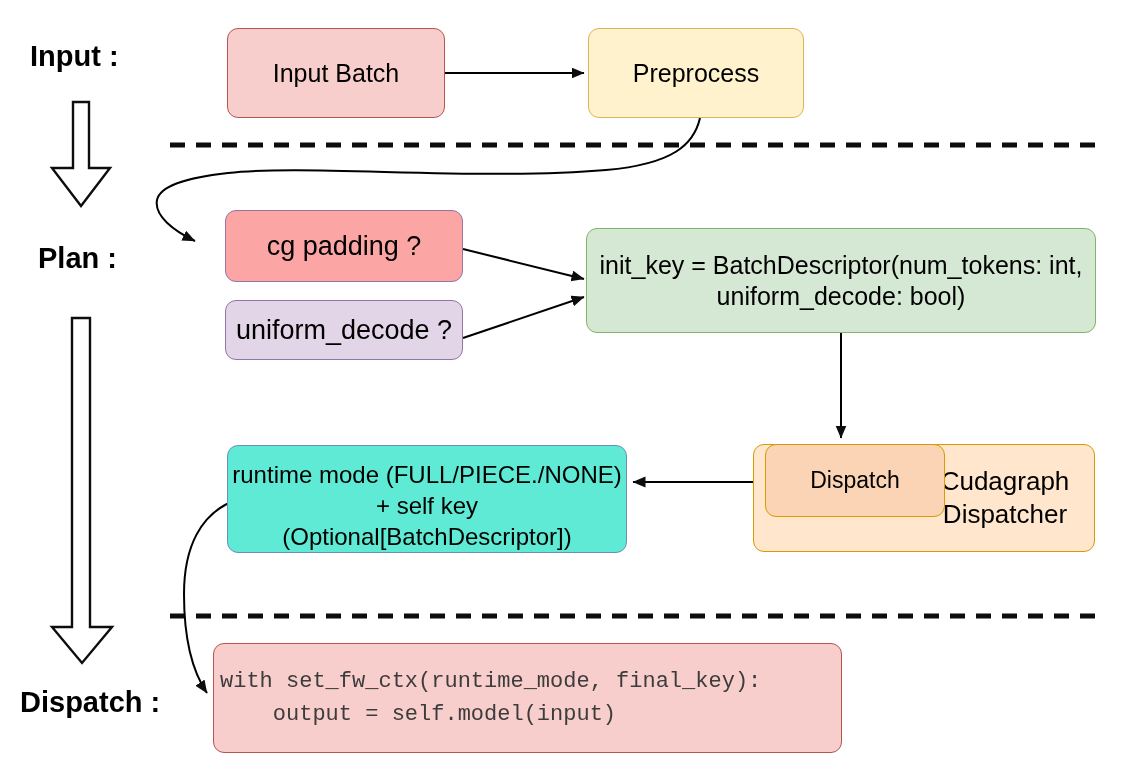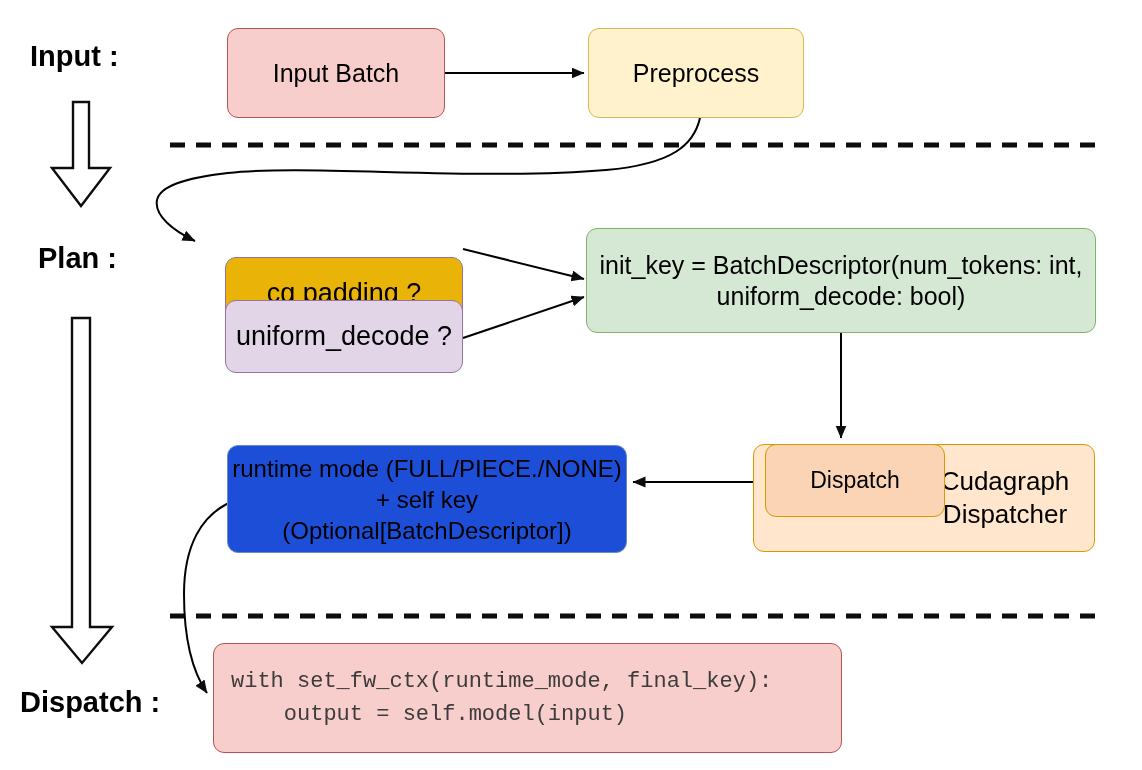--- a/index.html
+++ b/index.html
@@ -13,31 +13,31 @@
   .lbl-plan{left:38px;top:242px;}
   .lbl-execute{left:20px;top:686px;}
   .node{
     position:absolute;box-sizing:border-box;border-radius:11px;
     border:1.7px solid #000;display:flex;flex-direction:column;
     align-items:center;justify-content:center;text-align:center;line-height:1.28;
   }
   .n-input-batch{left:227px;top:28px;width:218px;height:90px;font-size:25px;}
   .n-preprocess{left:588px;top:28px;width:216px;height:90px;font-size:25px;}
   .n-cg{left:225px;top:210px;width:238px;height:72px;font-size:27px;}
-  .n-uniform{left:225px;top:300px;width:238px;height:73px;font-size:27px;}
+  .n-uniform{left:225px;top:300px;width:238px;height:60px;font-size:27px;}
   .n-initkey{left:586px;top:228px;width:510px;height:105px;font-size:25px;line-height:31px;}
   .n-cuda{left:753px;top:444px;width:342px;height:108px;font-size:26px;
           align-items:center;justify-content:flex-end;flex-direction:row;}
   .n-cuda .cuda-text{width:178px;line-height:33px;}
   .n-dispatch{left:753px;top:444px;width:180px;height:73px;font-size:23px;}
   .n-runtime{left:227px;top:445px;width:400px;height:108px;font-size:24px;line-height:31px;}
   .n-code{left:213px;top:643px;width:629px;height:110px;
           font-family:"Liberation Mono", monospace;font-size:22px;color:#3c3c3c;
           align-items:flex-start;justify-content:center;text-align:left;
-          padding-left:17px;line-height:33px;}
+          padding-left:6px;line-height:33px;}
   .n-code span{white-space:pre;}
   .conn{stroke:#000;stroke-width:2;fill:none;}
   .dashed{stroke:#0d0d0d;stroke-width:5;stroke-dasharray:15 11;fill:none;}
   .hollow{fill:#ffffff;stroke:#0d0d0d;stroke-width:2.4;stroke-linejoin:miter;}
 </style>
 </head>
 <body>
 
 <div class="canvas">
 
@@ -69,42 +69,42 @@
   <div class="stage-label lbl-execute">Dispatch :</div>
 
   <div class="node n-input-batch" style="background-color: rgb(248, 206, 204); border-color: rgb(184, 84, 80);">
     <span>Input Batch</span>
   </div>
 
   <div class="node n-preprocess" style="background-color: rgb(255, 242, 204); border-color: rgb(214, 182, 86);">
     <span>Preprocess</span>
   </div>
 
-  <div class="node n-cg" style="background-color: #eab308; border-color: rgb(150, 115, 166); margin-top: 47px;">
+  <div class="node n-cg" style="background-color: #fca5a5; border-color: rgb(150, 115, 166);">
     <span>cg padding ?</span>
   </div>
 
   <div class="node n-uniform" style="background-color: rgb(225, 213, 231); border-color: rgb(150, 115, 166);">
     <span>uniform_decode ?</span>
   </div>
 
   <div class="node n-initkey" style="background-color: rgb(213, 232, 212); border-color: rgb(130, 179, 102);">
     <span>init_key = BatchDescriptor(num_tokens: int,</span>
     <span>uniform_decode: bool)</span>
   </div>
 
   <div class="node n-cuda" style="background-color: rgb(255, 230, 204); border-color: rgb(215, 155, 0);">
     <span class="cuda-text">Cudagraph Dispatcher</span>
   </div>
 
   <div class="node n-dispatch" style="background-color: rgb(250, 212, 181); border-color: rgb(215, 155, 0); margin-left: 12px;">
     <span>Dispatch</span>
   </div>
 
-  <div class="node n-runtime" style="background-color: #1d4ed8; border-color: rgb(108, 142, 191);">
+  <div class="node n-runtime" style="background-color: #5eead4; border-color: rgb(108, 142, 191); justify-content: flex-end;">
     <span>runtime mode (FULL/PIECE./NONE)</span>
     <span>+ self key (Optional[BatchDescriptor])</span>
   </div>
 
   <div class="node n-code" style="background-color: rgb(248, 206, 204); border-color: rgb(184, 84, 80);">
     <span>with set_fw_ctx(runtime_mode, final_key):</span>
     <span>    output = self.model(input)</span>
   </div>
 
 </div>

